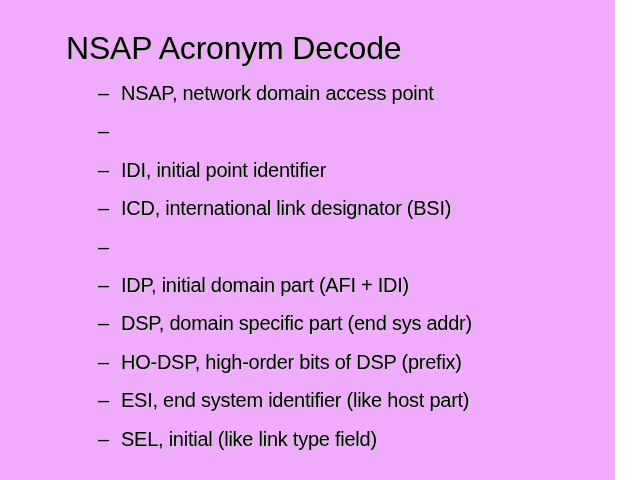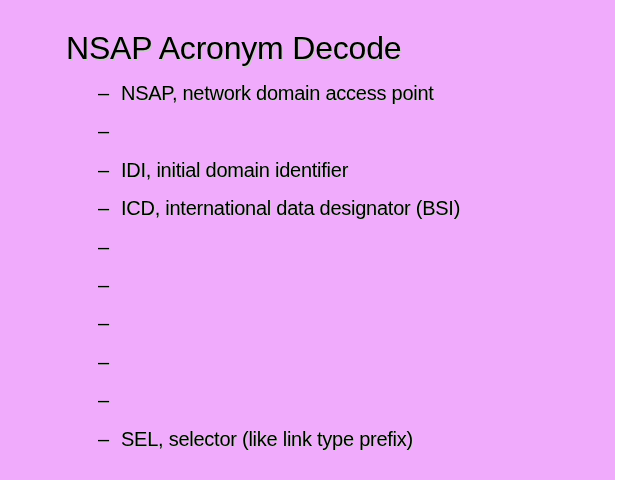--- a/index.html
+++ b/index.html
@@ -84,48 +84,52 @@
       <span class="bullet-marker">–</span>
       <span class="bullet-text">NSAP, network domain access point</span>
     </li>
 
     <li class="bullet-item">
       <span class="bullet-marker">–</span>
     </li>
 
     <li class="bullet-item">
       <span class="bullet-marker">–</span>
-      <span class="bullet-text">IDI, initial domain identifier</span>
+      <span class="bullet-text">IDI, initial point identifier</span>
     </li>
 
     <li class="bullet-item">
       <span class="bullet-marker">–</span>
-      <span class="bullet-text">ICD, international data designator (BSI)</span>
+      <span class="bullet-text">ICD, international link designator (BSI)</span>
     </li>
 
     <li class="bullet-item">
       <span class="bullet-marker">–</span>
     </li>
 
     <li class="bullet-item">
       <span class="bullet-marker">–</span>
+      <span class="bullet-text">IDP, initial domain part (AFI + IDI)</span>
     </li>
 
     <li class="bullet-item">
       <span class="bullet-marker">–</span>
+      <span class="bullet-text">DSP, domain specific part (end sys addr)</span>
     </li>
 
     <li class="bullet-item">
       <span class="bullet-marker">–</span>
+      <span class="bullet-text">HO-DSP, high-order bits of DSP (prefix)</span>
     </li>
 
     <li class="bullet-item">
       <span class="bullet-marker">–</span>
+      <span class="bullet-text">ESI, end system identifier (like host part)</span>
     </li>
 
     <li class="bullet-item">
       <span class="bullet-marker">–</span>
-      <span class="bullet-text">SEL, selector (like link type prefix)</span>
+      <span class="bullet-text">SEL, initial (like link type field)</span>
     </li>
 
   </ul>
 
 </div>
 
 </body></html>

